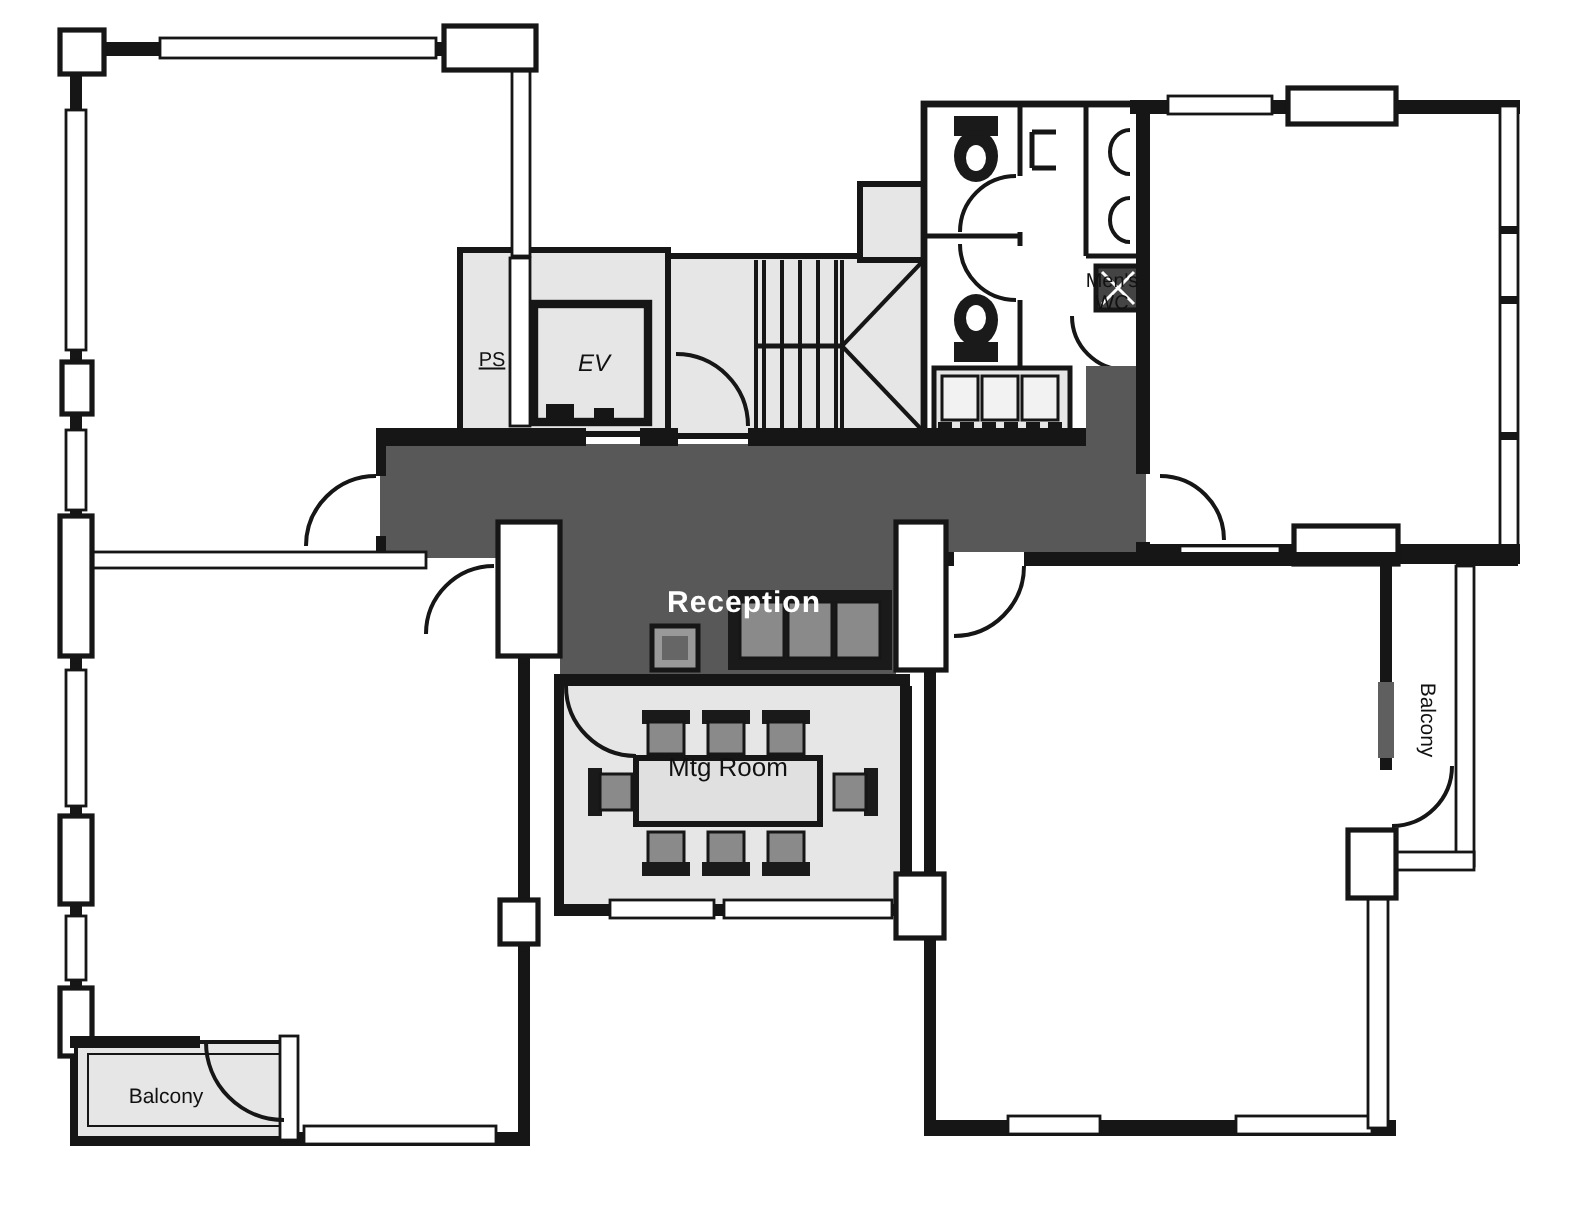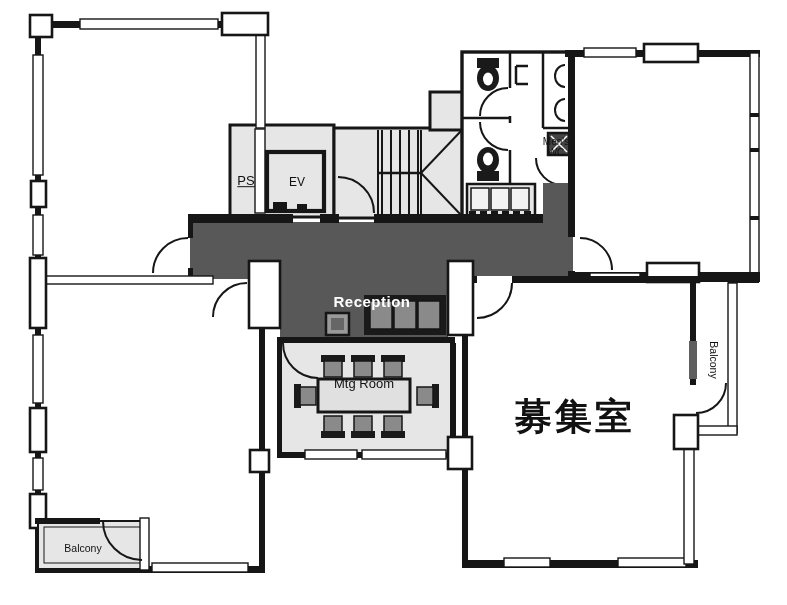--- a/index.html
+++ b/index.html
@@ -20,22 +20,22 @@
   .arc {stroke:var(--c-wall);fill:none;stroke-width:2;}
   .dark{fill:var(--c-furniture);}
   .cus {fill:var(--c-cushion);stroke:var(--c-wall);stroke-width:1.5;}
   .gray{fill:var(--c-core);}
   .glass{fill:var(--c-glassDark);}
   
   .lbl{position:absolute;transform:translate(-50%,-50%);white-space:nowrap;
        color:var(--c-labelText);line-height:1.05;text-align:center;}
   .lbl.onDark{color:var(--c-receptionText);margin-top:40px;}
   #lbl-reception{left:372px;top:262px;font-size:15px;font-weight:bold;letter-spacing:.5px;}
-  #lbl-ev{left:297px;top:182px;font-size:12px;}
-  #lbl-ps{left:246px;top:181px;font-size:13px;text-decoration:underline;}
+  #lbl-ev{left:297px;top:182px;font-size:12px;font-style:italic;}
+  #lbl-ps{left:246px;top:181px;font-size:10px;text-decoration:underline;}
   #lbl-wc{left:528px;top:147px;font-size:10px;margin-left:28px;}
   #lbl-mtg{left:364px;top:384px;font-size:13px;font-weight:normal;}
   #lbl-vacant{left:575px;top:417px;font-size:37px;font-weight:bold;letter-spacing:3px;}
   #lbl-balc-bl{left:83px;top:549px;font-size:10.5px;}
   #lbl-balc-r{left:713px;top:360px;font-size:10.5px;transform:translate(-50%,-50%) rotate(90deg);}
 </style>
 </head>
 <body>
 
 <div id="plan">
@@ -257,16 +257,15 @@
 </svg>
 
   <div class="lbl onDark" id="lbl-reception">Reception</div>
   <div class="lbl" id="lbl-ev">EV</div>
   <div class="lbl" id="lbl-ps">PS</div>
   <div class="lbl" id="lbl-wc">
     <div>Men's</div>
     <div>WC</div>
   </div>
   <div class="lbl" id="lbl-mtg">Mtg Room</div>
-  <div class="lbl" id="lbl-vacant">募集室</div>
   <div class="lbl" id="lbl-balc-bl">Balcony</div>
   <div class="lbl" id="lbl-balc-r">Balcony</div>
 </div>
 
 </body></html>

